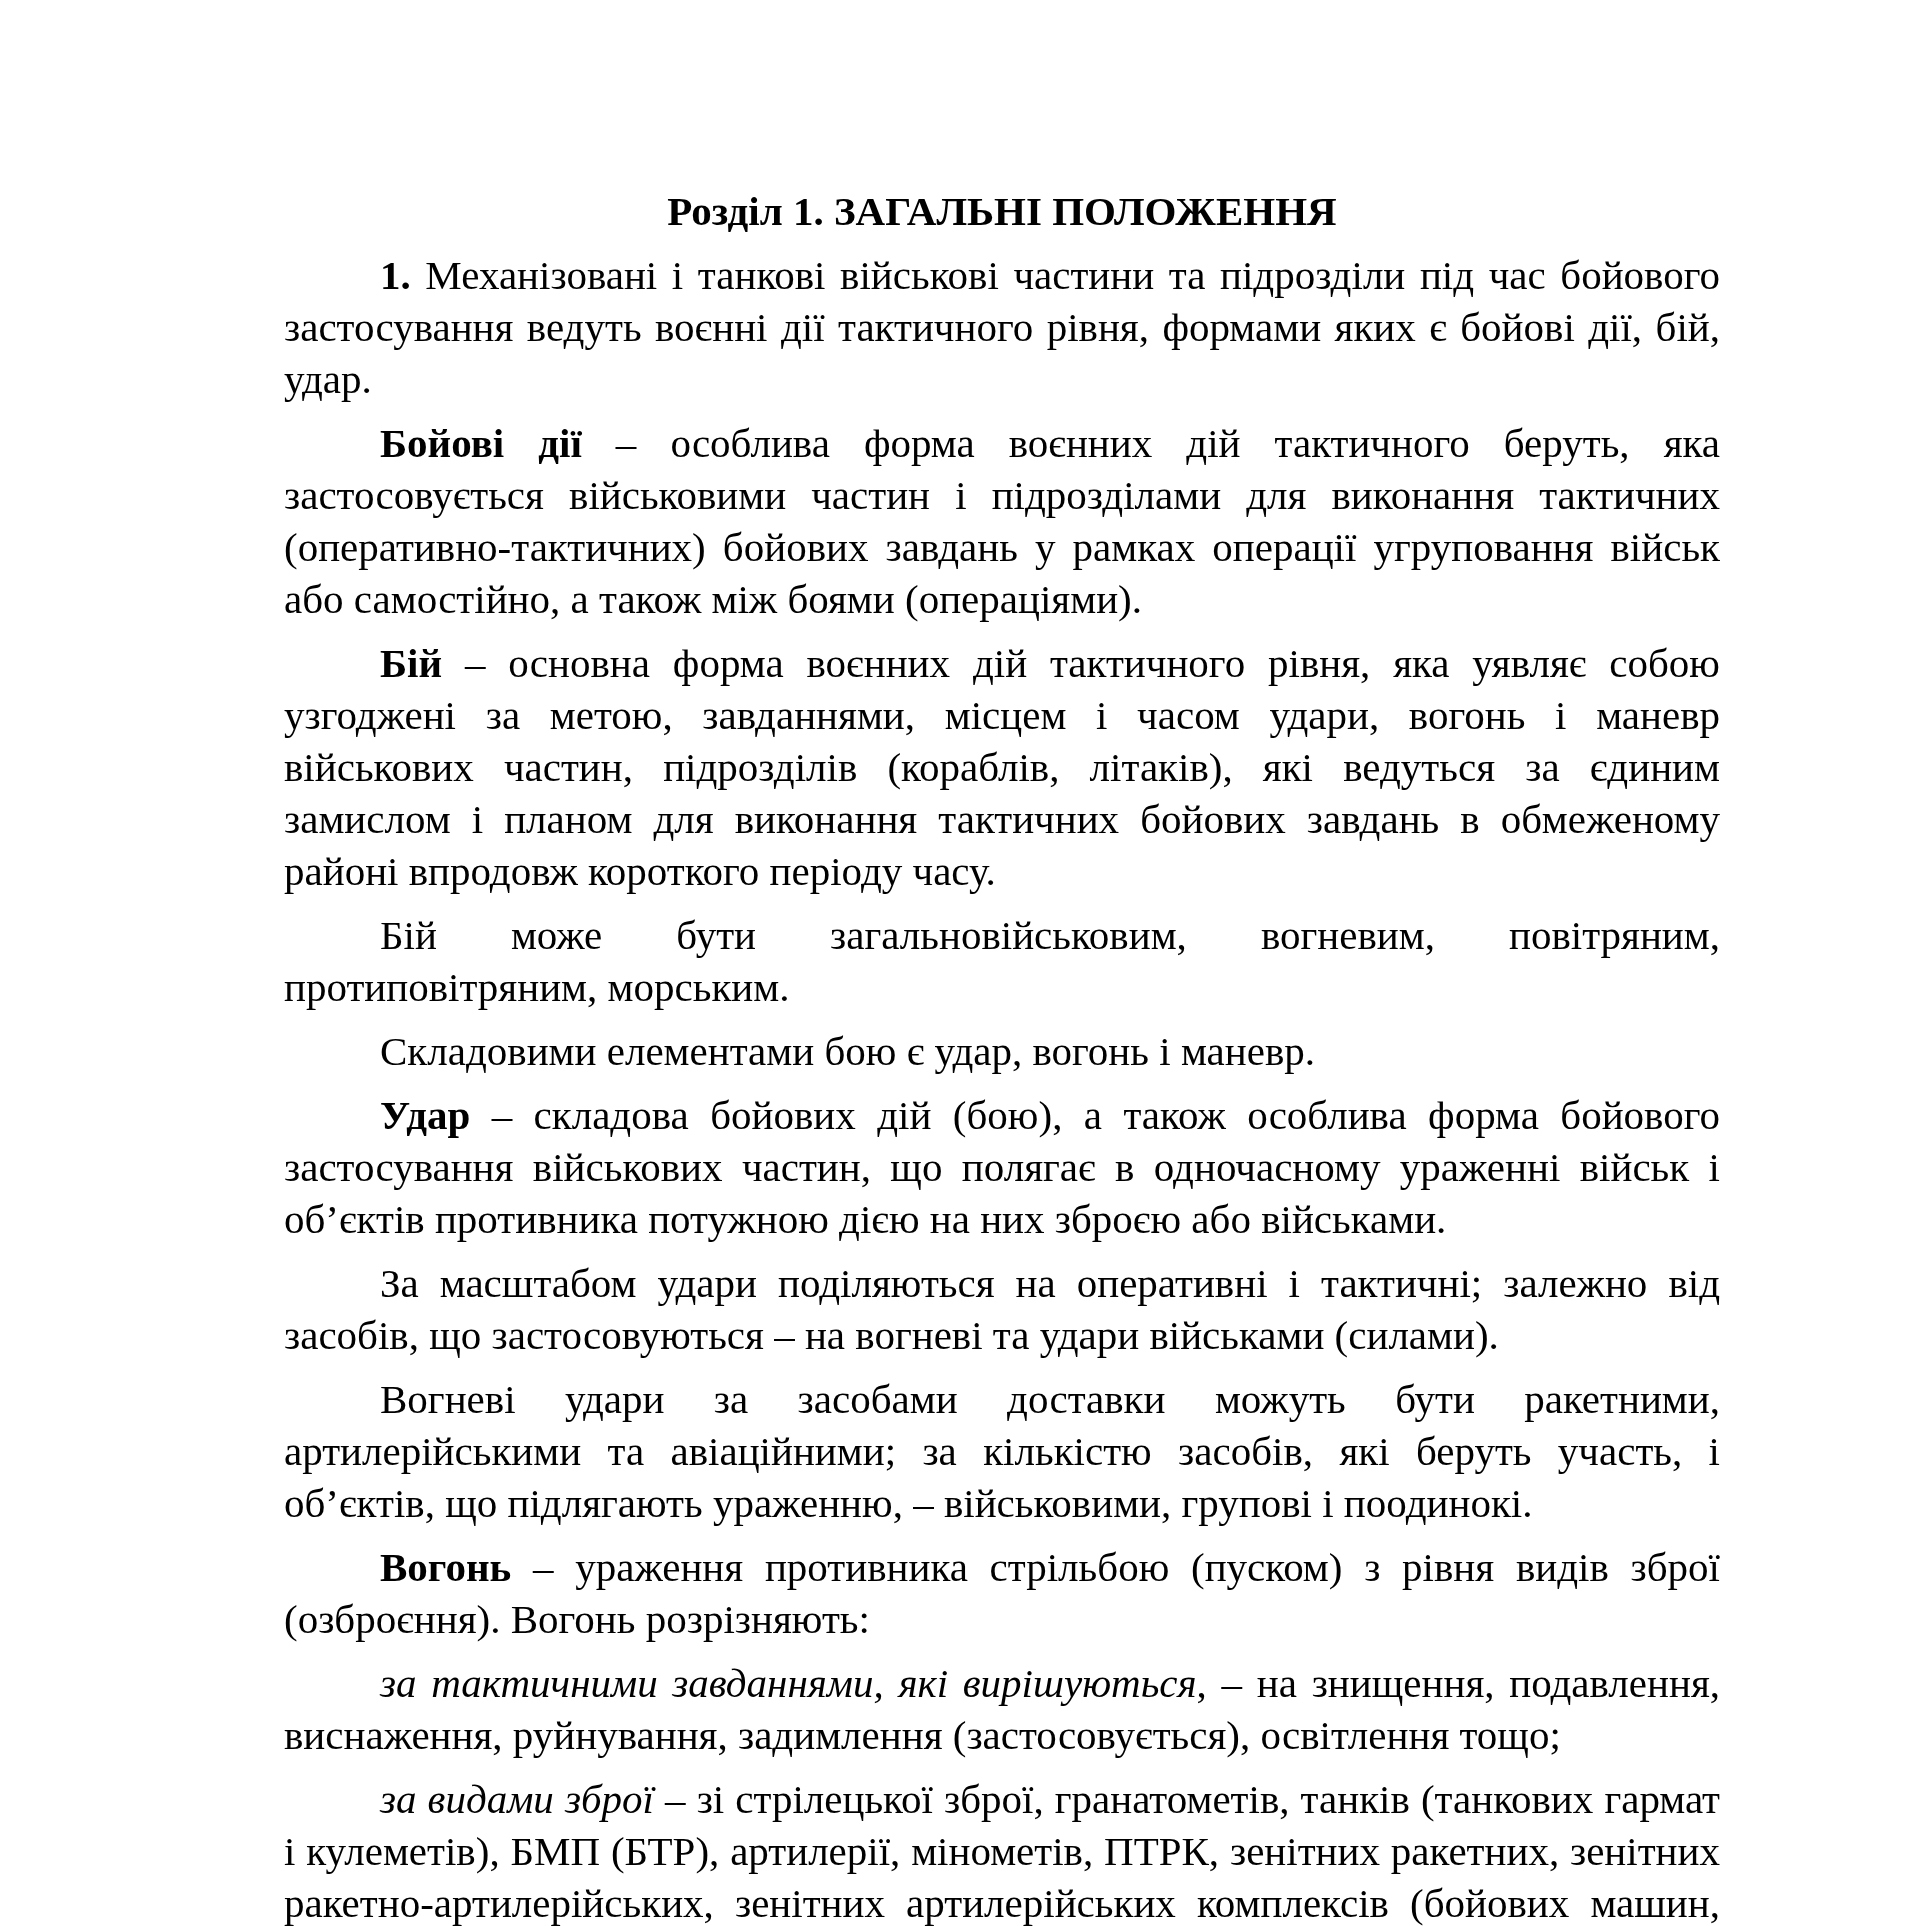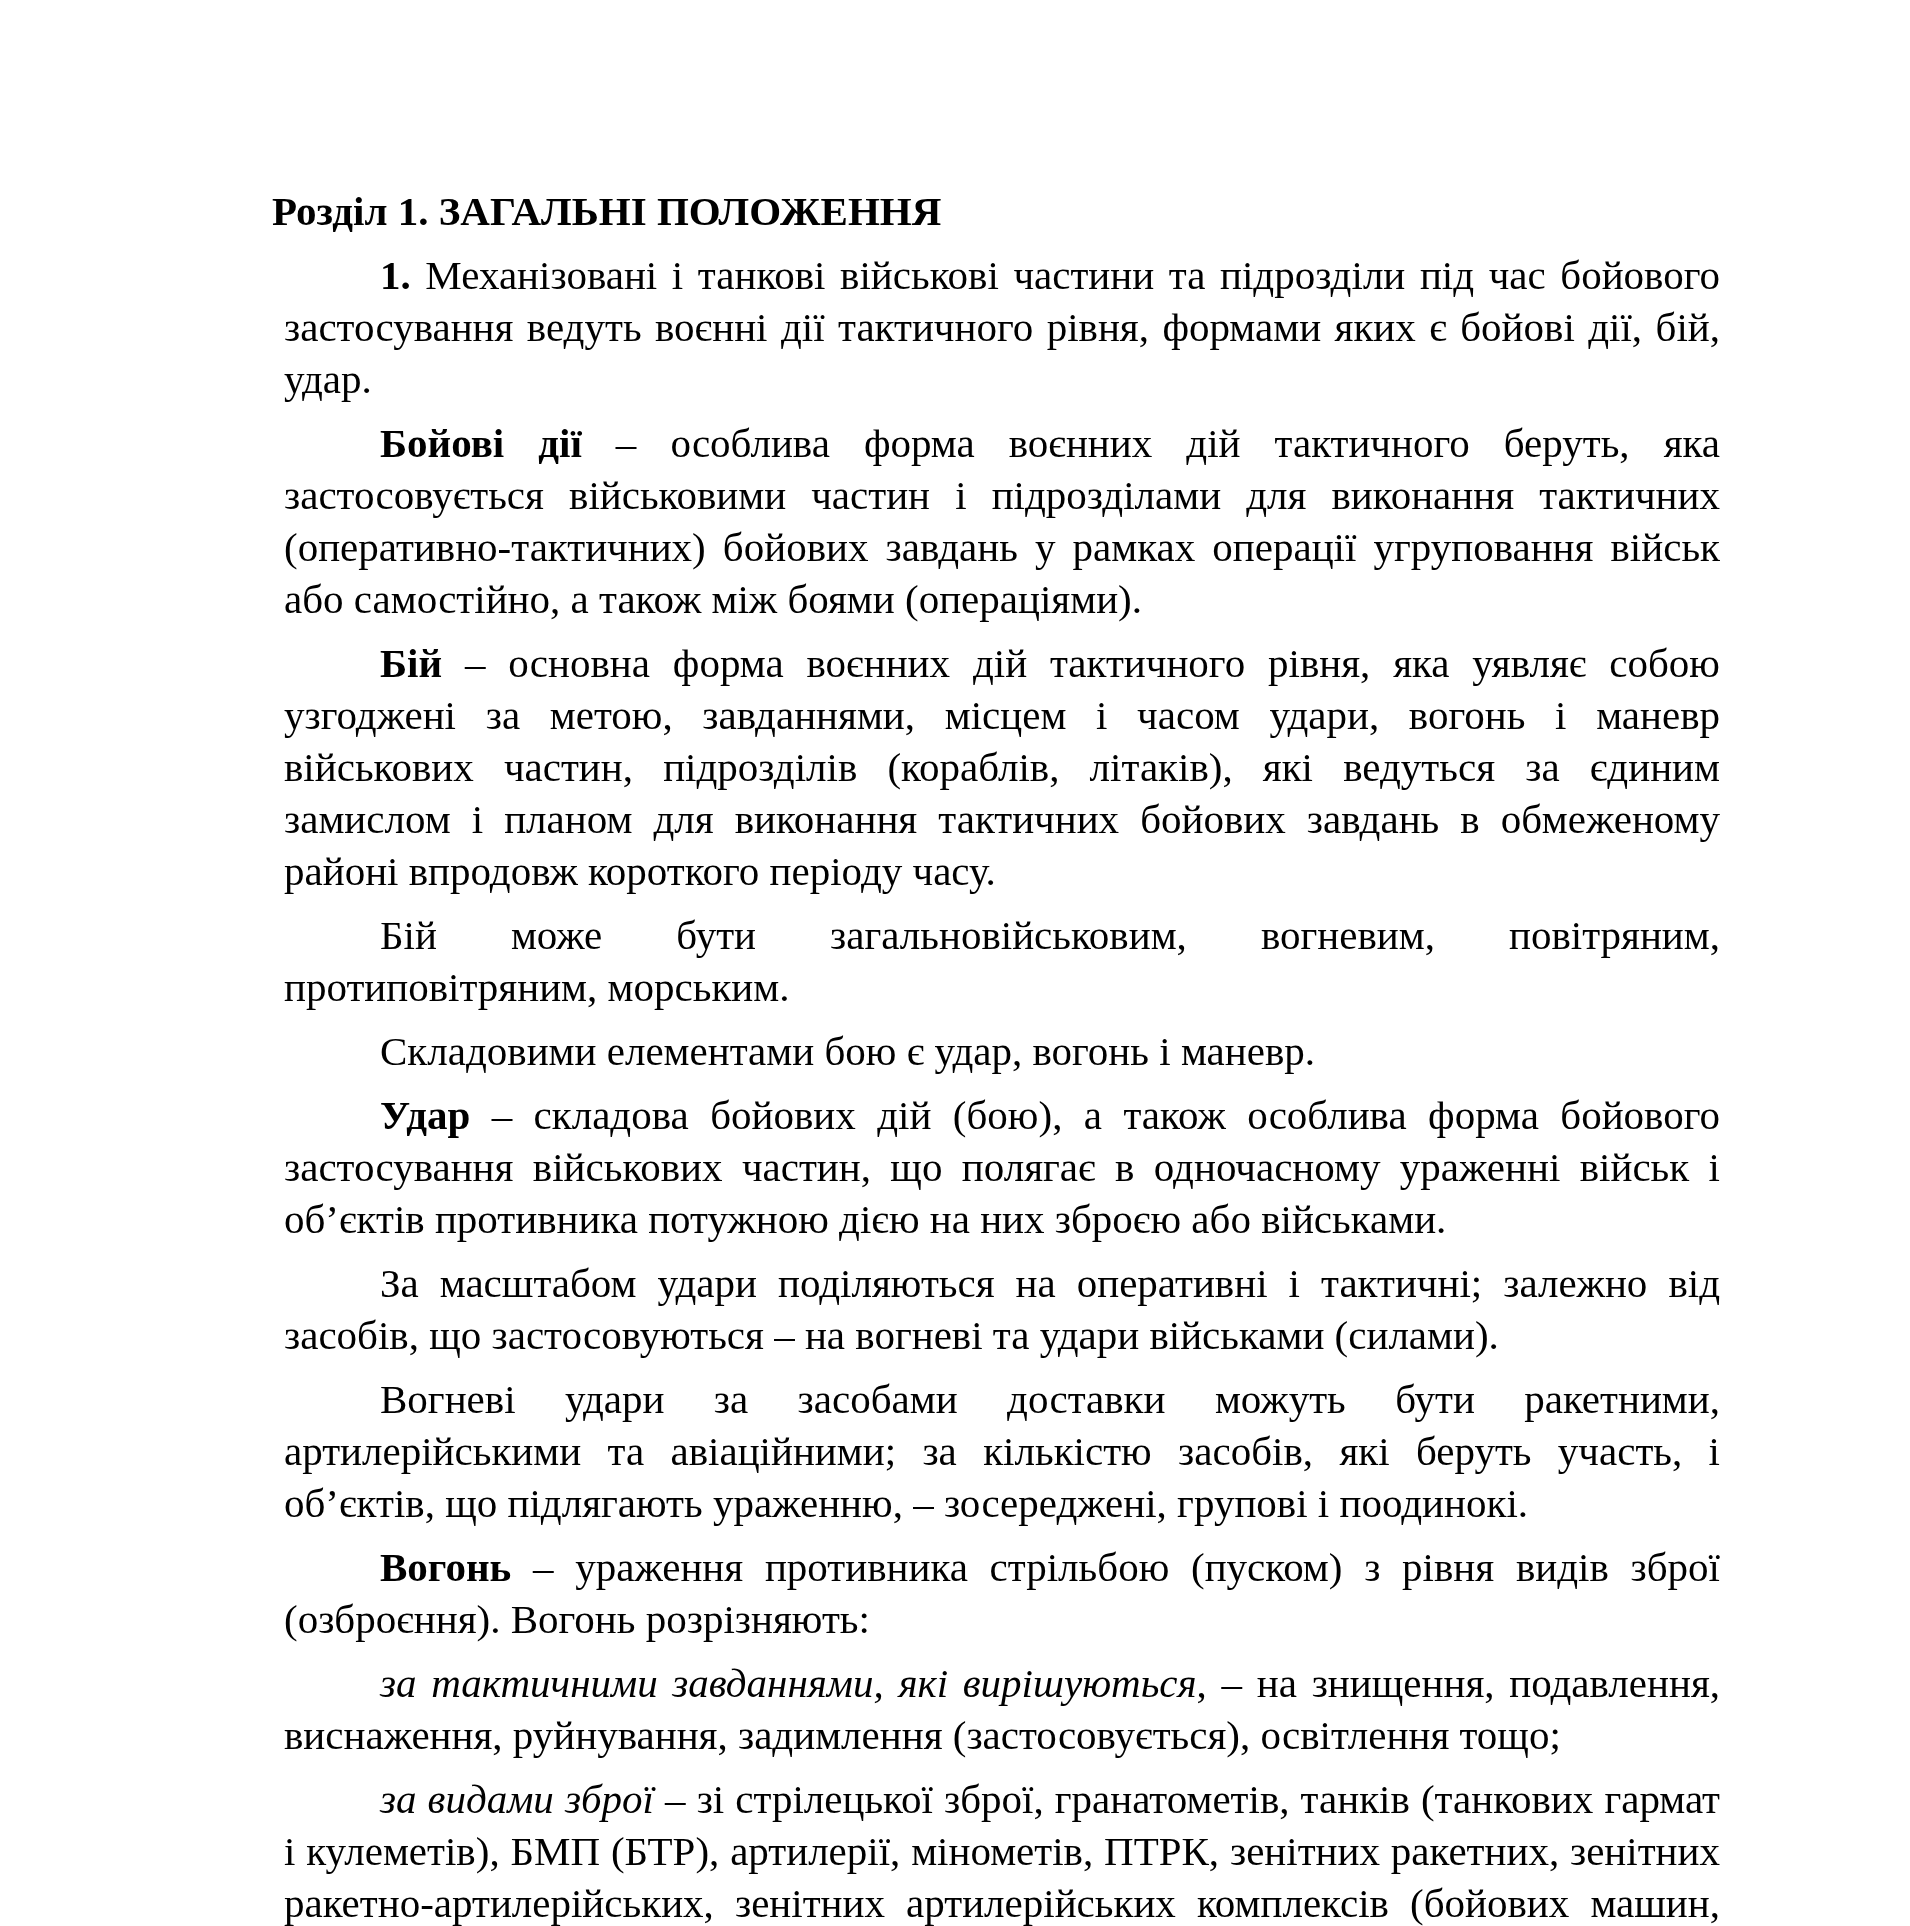--- a/index.html
+++ b/index.html
@@ -8,21 +8,21 @@
     position: absolute;
     left: 272px;
     top: 185px;
     width: 1460px;
     font-family: "Liberation Serif", "DejaVu Serif", serif;
     font-size: 41px;
     line-height: 52px;
     color: #000;
   }
   .title {
-    text-align: left;
+    text-align: center;
     font-weight: bold;
     margin: 0;
   }
   .para {
     text-align: justify;
     text-indent: 96px;
     margin: 12px;
   }
   .para b { font-weight: bold; }
   .para i { font-style: italic; }
@@ -33,20 +33,20 @@
 <div class="page">
   <p class="title">Розділ 1. ЗАГАЛЬНІ ПОЛОЖЕННЯ</p>
   <div id="body-text">
       <p class="para"><b>1.</b><span> Механізовані і танкові військові частини та підрозділи під час бойового застосування ведуть воєнні дії тактичного рівня, формами яких є бойові дії, бій, удар.</span></p>
       <p class="para"><b>Бойові дії</b><span> – особлива форма воєнних дій тактичного беруть, яка застосовується військовими частин і підрозділами для виконання тактичних (оперативно-тактичних) бойових завдань у рамках операції угруповання військ або самостійно, а також між боями (операціями).</span></p>
       <p class="para"><b>Бій</b><span> – основна форма воєнних дій тактичного рівня, яка уявляє собою узгоджені за метою, завданнями, місцем і часом удари, вогонь і маневр військових частин, підрозділів (кораблів, літаків), які ведуться за єдиним замислом і планом для виконання тактичних бойових завдань в обмеженому районі впродовж короткого періоду часу.</span></p>
       <p class="para"><span>Бій може бути загальновійськовим, вогневим, повітряним, протиповітряним, морським.</span></p>
       <p class="para"><span>Складовими елементами бою є удар, вогонь і маневр.</span></p>
       <p class="para"><b>Удар</b><span> – складова бойових дій (бою), а також особлива форма бойового застосування військових частин, що полягає в одночасному ураженні військ і об’єктів противника потужною дією на них зброєю або військами.</span></p>
       <p class="para"><span>За масштабом удари поділяються на оперативні і тактичні; залежно від засобів, що застосовуються – на вогневі та удари військами (силами).</span></p>
-      <p class="para"><span>Вогневі удари за засобами доставки можуть бути ракетними, артилерійськими та авіаційними; за кількістю засобів, які беруть участь, і об’єктів, що підлягають ураженню, – зосереджені, групові і поодинокі.</span></p>
+      <p class="para"><span>Вогневі удари за засобами доставки можуть бути ракетними, артилерійськими та авіаційними; за кількістю засобів, які беруть участь, і об’єктів, що підлягають ураженню, – військовими, групові і поодинокі.</span></p>
       <p class="para"><b>Вогонь</b><span> – ураження противника стрільбою (пуском) з рівня видів зброї (озброєння). Вогонь розрізняють:</span></p>
       <p class="para"><i>за тактичними завданнями, які вирішуються</i><span>, – на знищення, подавлення, виснаження, руйнування, задимлення (застосовується), освітлення тощо;</span></p>
       <p class="para"><i>за видами зброї</i><span> – зі стрілецької зброї, гранатометів, танків (танкових гармат і кулеметів), БМП (БТР), артилерії, мінометів, ПТРК, зенітних ракетних, зенітних ракетно-артилерійських, зенітних артилерійських комплексів (бойових машин, установок) тощо;</span></p>
       <p class="para"><i>за способами ведення</i><span> – прямою, напівпрямою наводкою, із закритих вогневих позицій;</span></p>
     </div>
 </div>
 
 
 </body></html>

